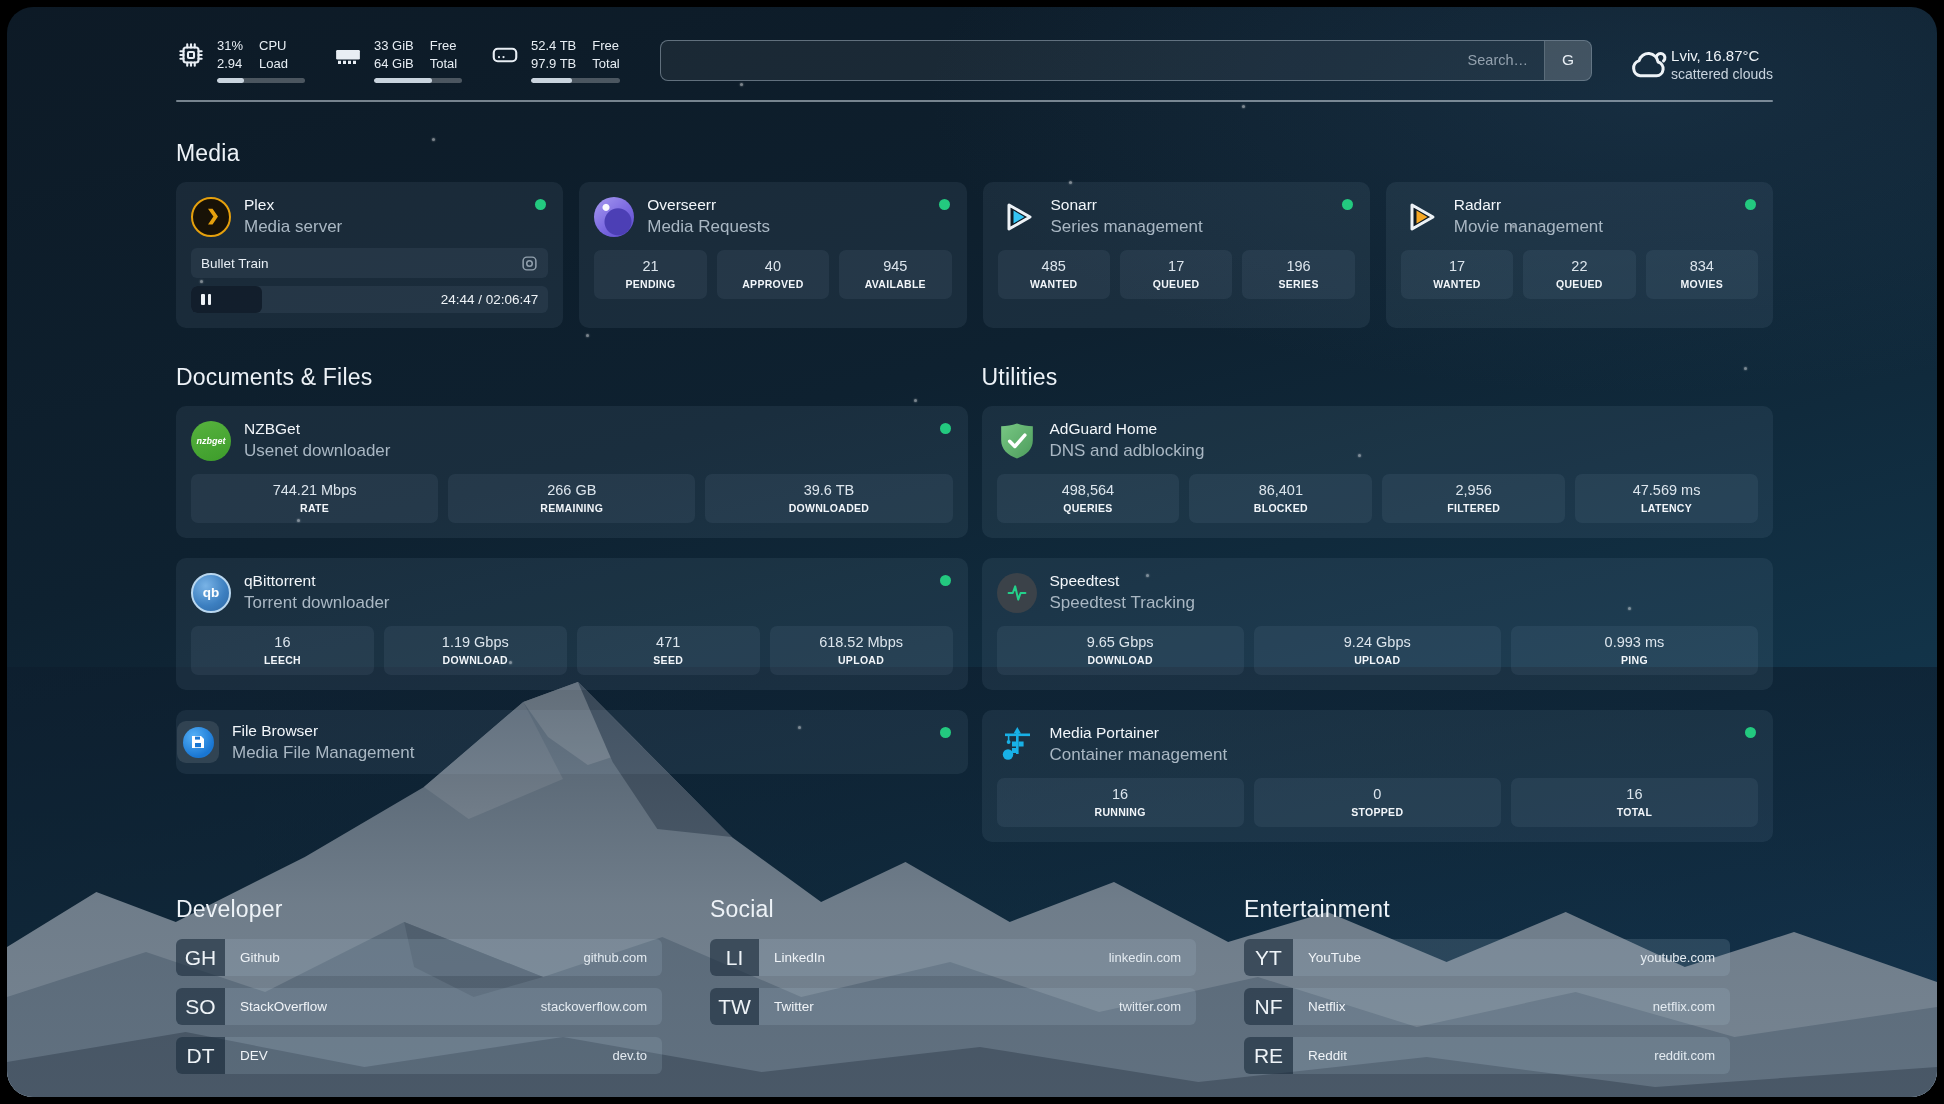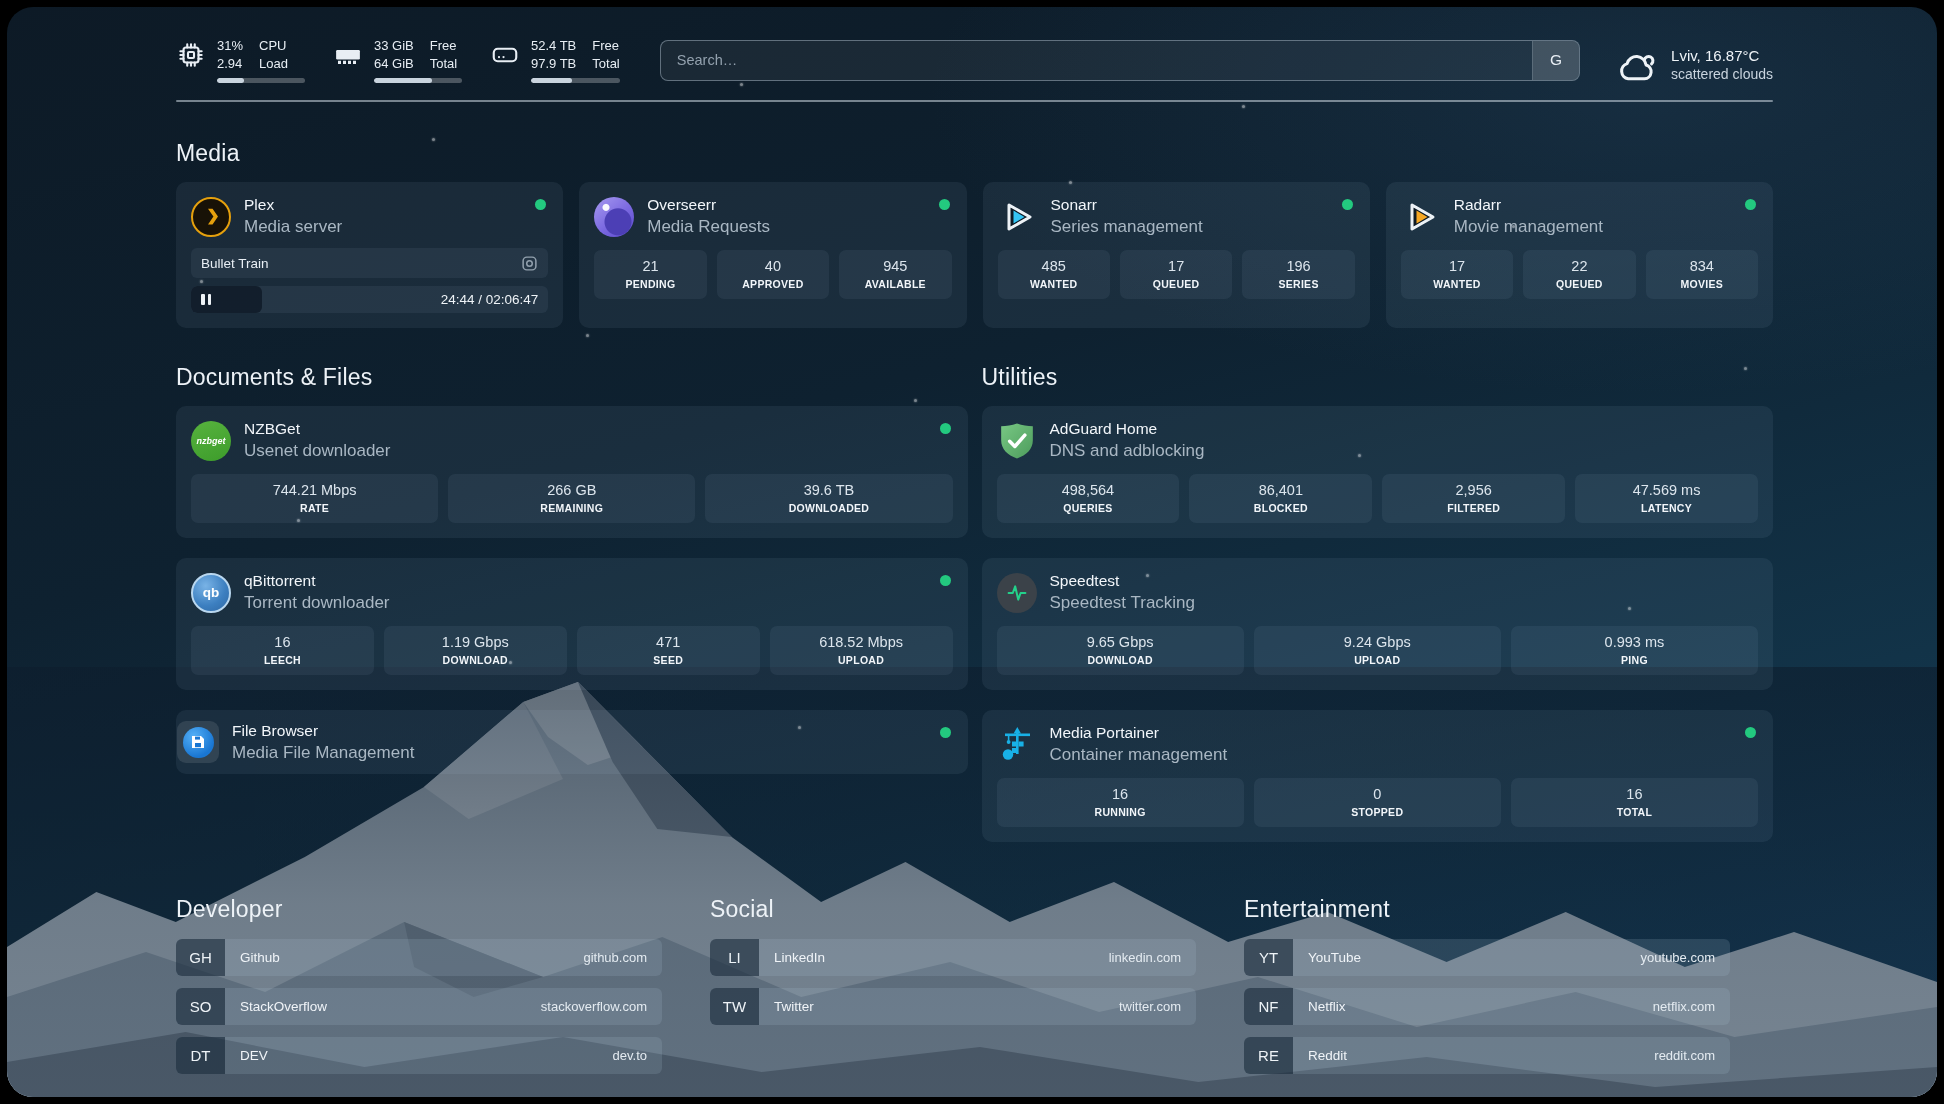--- a/index.html
+++ b/index.html
@@ -24,26 +24,26 @@
   .resource { display:flex; align-items:flex-start; gap:11px; margin-right:28px; color:#e8eef4; }
   .res-icon { width:30px; height:30px; margin-top:3px; color:#e8eef4; }
   .res-body { display:flex; flex-direction:column; min-width:88px; }
   .res-rows { display:flex; gap:16px; font-size:13px; line-height:1.4; }
   .res-col { display:flex; flex-direction:column; }
   .res-bar { margin-top:5px; height:5px; width:100%; background:rgba(255,255,255,0.26); border-radius:3px; overflow:hidden; }
   .res-fill { height:100%; background:#c9d4de; border-radius:3px; }
 
   .search { flex:1; display:flex; align-items:stretch; height:41px; margin:0 36px 0 12px;
     background:rgba(255,255,255,0.055); border:1.5px solid rgba(150,165,180,0.58); border-radius:8px; overflow:hidden; }
-  .search input { flex:1; background:transparent; border:none; outline:none; color:#dfe7ee; font-size:14.5px; padding:0 16px; font-family:"Liberation Sans",sans-serif; }
+  .search input { flex:1; background:transparent; border:none; outline:none; color:#dfe7ee; font-size:14.5px; padding:0 16px; font-family:"Liberation Sans",sans-serif;text-align:right; }
   .search input::placeholder { color:#93a1ae; }
   .search-btn { width:47px; background:rgba(255,255,255,0.15); color:#e8eef4; display:flex; align-items:center; justify-content:center;
     font-size:15.5px; cursor:pointer; border-left:1.5px solid rgba(150,165,180,0.3); }
 
-  .weather { display:flex; align-items:flex-end; gap:13px; color:#eef3f7;margin-top:9px; }
+  .weather { display:flex; align-items:flex-start; gap:1px; color:#eef3f7;margin-top:9px; }
   .weather-icon { width:42px; height:32px; color:#eef3f7; }
   .weather-temp { font-size:15px; }
   .weather-cond { font-size:14px; color:#c9d4de; margin-top:2px; }
 
   .divider { height:2px; background:rgba(205,216,226,0.55); border-radius:1px; margin-top:17px; }
 
   .section-title { font-size:23px; font-weight:500; color:#edf2f7; letter-spacing:0.2px; }
 
   .media-section { margin-top:38px; }
   .media-grid { display:grid; grid-template-columns:repeat(4,1fr); gap:16px; margin-top:15px; }
@@ -89,21 +89,21 @@
   .icon-qb { background:radial-gradient(circle at 35% 30%, #79b3e6, #3c7fc0 58%, #2e67a3); border:2px solid #b9d7ef; }
   .icon-qb span { color:#fff; font-size:13.5px; font-weight:700; }
   .icon-speedtest { background:#3b4249; }
   .icon-fb-wrap { width:42px; height:42px; border-radius:9px; background:rgba(255,255,255,0.10); display:flex; align-items:center; justify-content:center; }
   .icon-fb { width:31px; height:31px; border-radius:50%; background:radial-gradient(circle at 35% 30%, #54b0f7, #1976d2 70%); display:flex; align-items:center; justify-content:center; }
 
   
   .bookmarks { display:grid; grid-template-columns:repeat(3,1fr); gap:48px; margin-top:54px; padding-right:43px; }
   .bm-group .section-title { margin-bottom:16px; }
   .bm-row { display:flex; align-items:center; height:37px; background:rgba(170,195,215,0.17); border-radius:6px; margin-bottom:12px; overflow:hidden; }
-  .bm-abbr { width:49px; align-self:stretch; background:rgba(10,25,42,0.55); color:#eef3f7; font-size:15px;
+  .bm-abbr { width:49px; align-self:stretch; background:rgba(10,25,42,0.55); color:#eef3f7; font-size:21px;
     display:flex; align-items:center; justify-content:center; flex:none; }
   .bm-name { padding-left:15px; font-size:13.5px; color:#f0f4f8; }
   .bm-domain { margin-left:auto; padding-right:15px; font-size:13px; color:#e4ebf1; }
 </style>
 </head>
 <body>
 
 <div class="screen">
 
   <div class="mountains">

